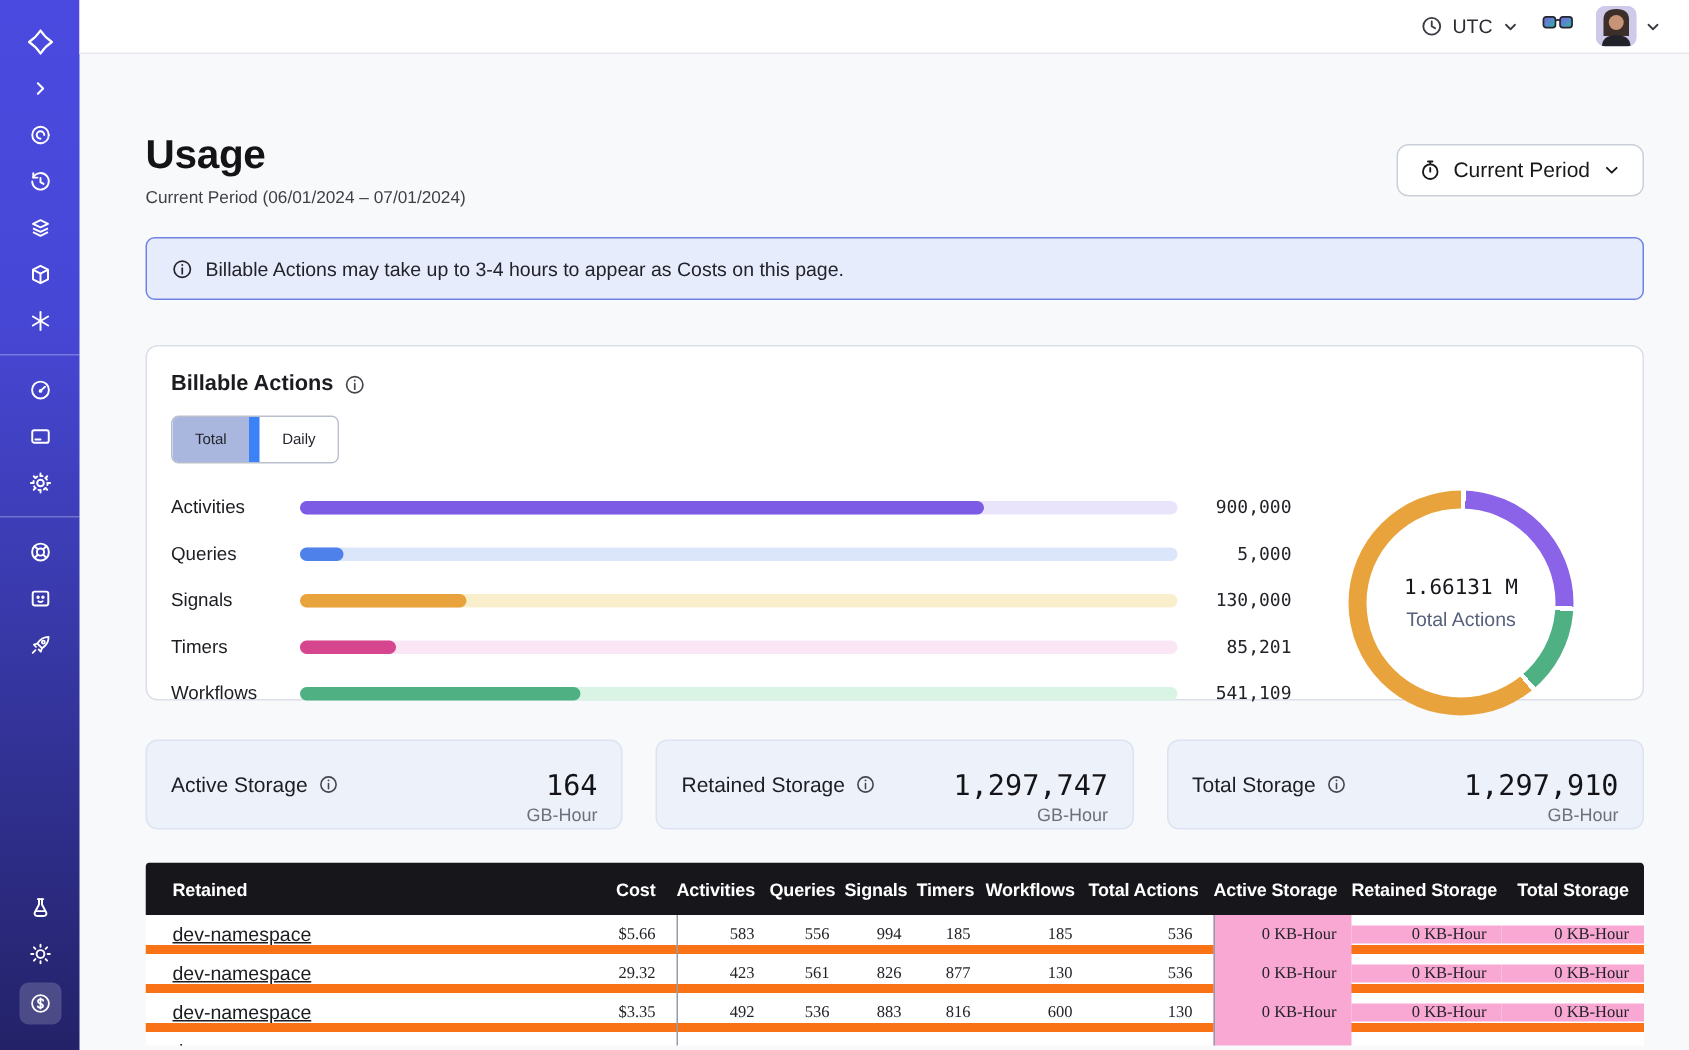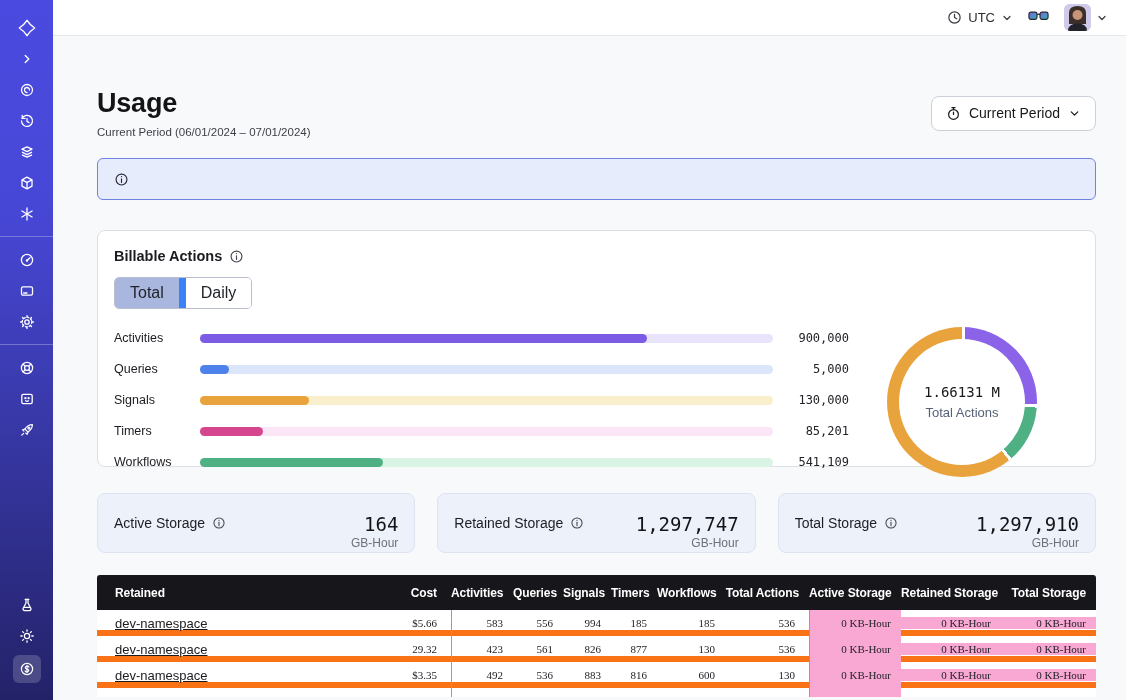--- a/index.html
+++ b/index.html
@@ -36,24 +36,24 @@
     border:1px solid #ccd0d9; border-radius:8px; height:35px; padding:0 14px;
     font-size:14px; font-weight:500; color:#18181b; cursor:pointer; }
 
   
   .banner { margin-top:20px; background:#e7ecfc; border:1px solid #7083e4; border-radius:6px;
     height:42px; display:flex; align-items:center; gap:8px; padding:0 16px;
     font-size:13px; color:#22222a; }
 
   
   .card { background:#fff; border:1px solid #dcdfe8; border-radius:8px; }
-  .billable { margin-top:30px; height:237px; padding:17px 20px 0 16px; }
+  .billable { margin-top:30px; height:237px; padding:17px 8px 0 16px; }
   .b-title { display:flex; align-items:center; gap:7px; font-size:14.5px; font-weight:600; color:#1b1b20; }
   .tabs { display:inline-flex; margin-top:13px; border:1px solid #b9bfcc; border-radius:5px; overflow:hidden; }
-  .tab { height:30px; padding:0 15px; display:flex; align-items:center; font-size:16px;
+  .tab { height:30px; padding:0 15px; display:flex; align-items:center; font-size:10px;
     color:#22242c; background:#fff; cursor:pointer; }
   .tab.selected { background:#a9b6dd; font-weight:500; }
   .tab + .tab { border-left:7px solid #3b82f6; }
 
   .b-body { display:flex; margin-top:18px; }
   .chart { flex:1; display:flex; flex-direction:column; gap:17px; padding-top:4px; }
   .bar-row { display:grid; grid-template-columns:86px 1fr 76px; align-items:center; }
   .bar-label { font-size:12.5px; color:#1c1c22; }
   .bar-track { height:9px; border-radius:5px; position:relative; }
   .bar-fill { position:absolute; left:0; top:0; height:9px; border-radius:5px; }
@@ -273,20 +273,21 @@
       </div>
 
       <div class="banner">
         <span class="info-i">
           <svg width="15" height="15" viewBox="0 0 16 16" fill="none" stroke="#26262e" stroke-width="1.2">
               <circle cx="8" cy="8" r="5.8"></circle>
               <path d="M8 7.2 V11.2" stroke-linecap="round"></path>
               <circle cx="8" cy="4.9" r="0.7" fill="#26262e" stroke="none"></circle>
             </svg>
         </span>
+        <span>Billable Actions may take up to 3-4 hours to appear as Costs on this page.</span>
       </div>
 
       <section class="card billable">
         <div class="b-title">
           <span>Billable Actions</span>
           <span class="info-i">
             <svg width="15" height="15" viewBox="0 0 16 16" fill="none" stroke="#45454d" stroke-width="1.2">
                 <circle cx="8" cy="8" r="5.8"></circle>
                 <path d="M8 7.2 V11.2" stroke-linecap="round"></path>
                 <circle cx="8" cy="4.9" r="0.7" fill="#45454d" stroke="none"></circle>

